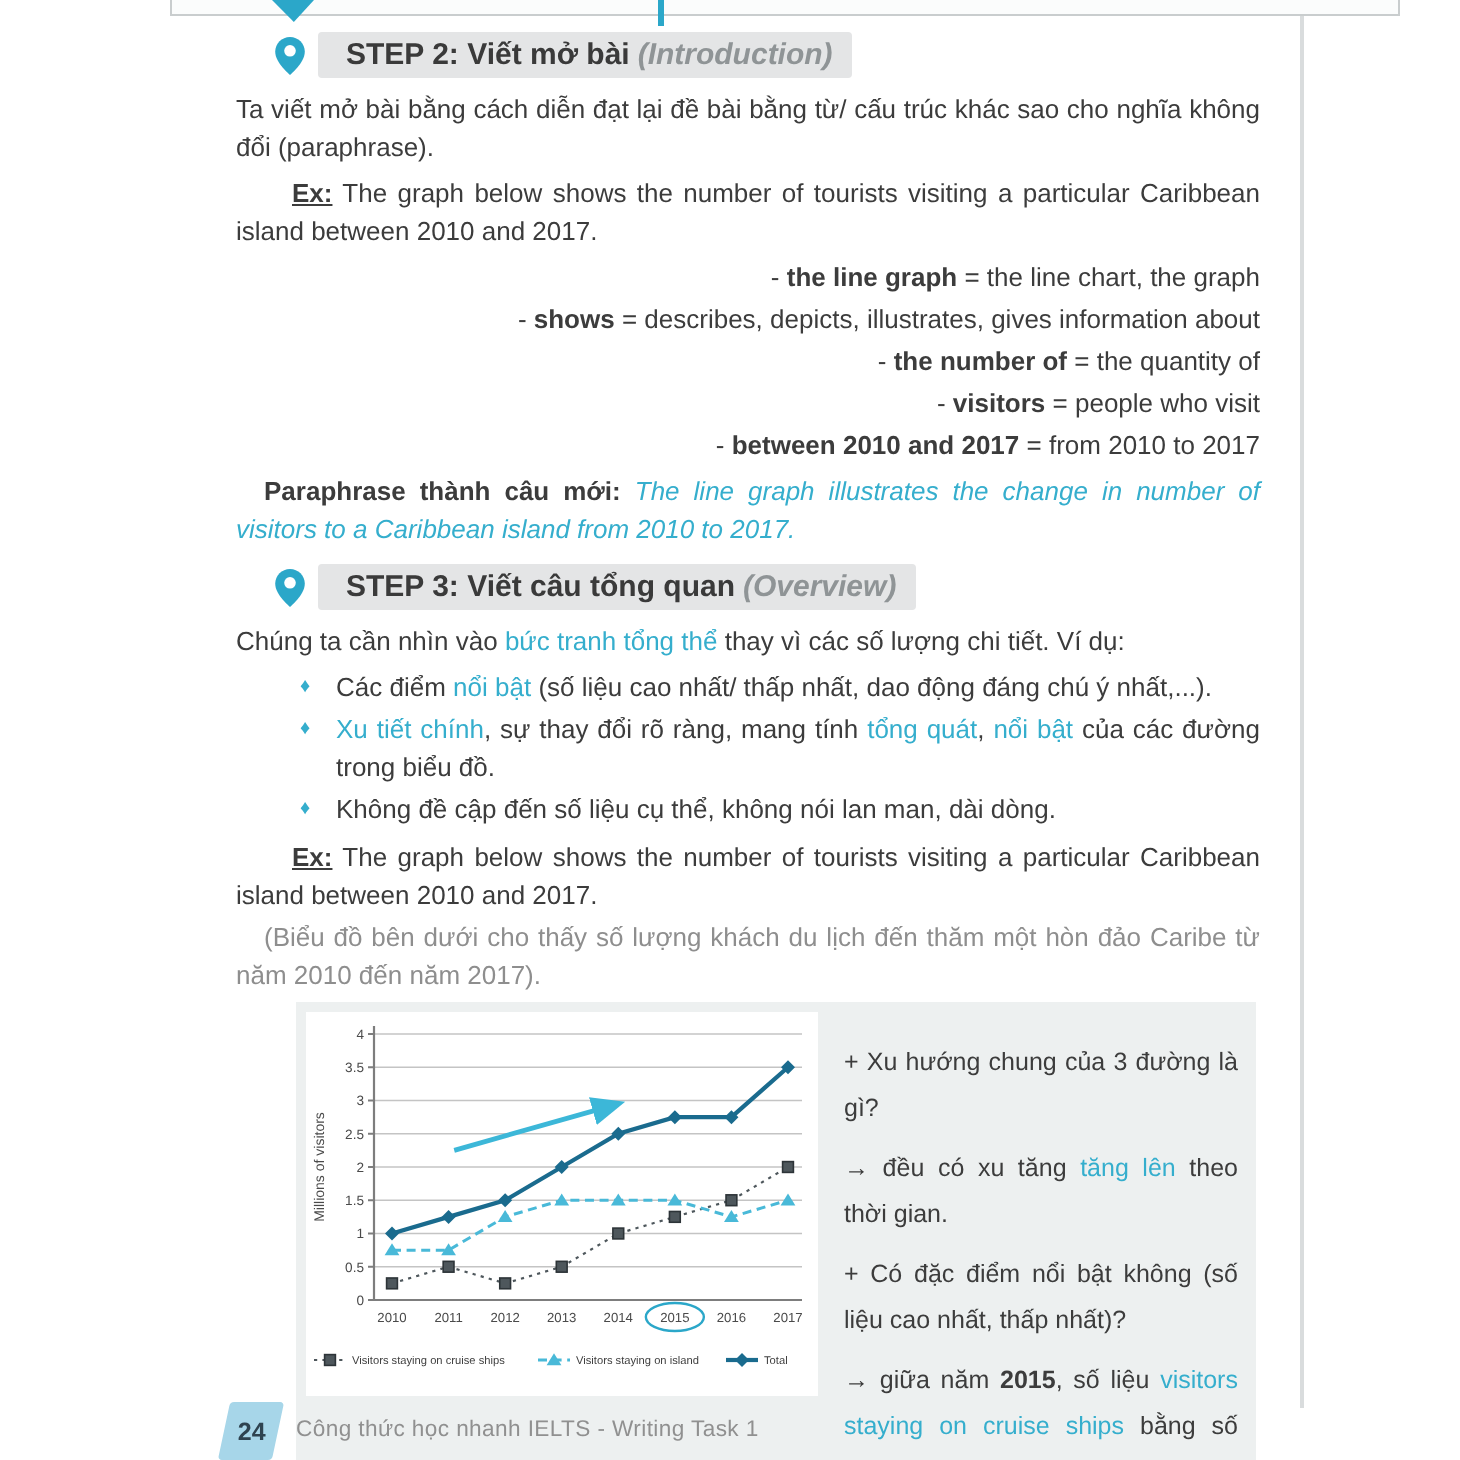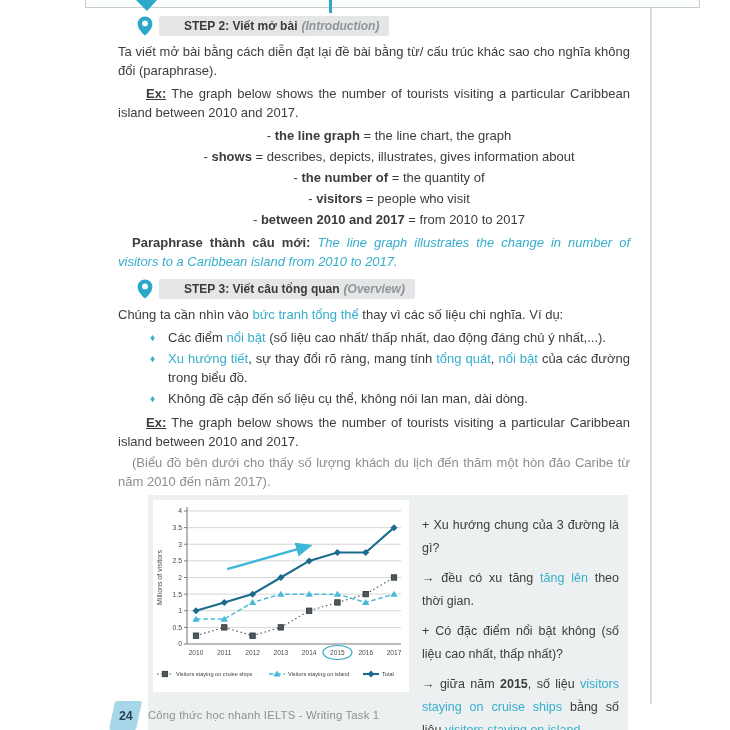--- a/index.html
+++ b/index.html
@@ -20,26 +20,26 @@
   .pin-tip{position:absolute;left:136px;top:0;width:21px;height:11px;background:var(--accent);
            clip-path:polygon(0 0,100% 0,52% 100%);}
   .top-vline{position:absolute;left:329px;top:0;width:3px;height:13px;background:var(--accent);}
   .page-edge{position:absolute;left:650px;top:8px;width:2px;height:696px;background:#d9dcdd;}
 
   
   .col{position:absolute;left:118px;top:16px;width:512px;}
   p,.rich{font-size:13px;line-height:19px;text-align:justify;color:var(--ink);}
   .step-row{display:flex;align-items:center;margin:0 0 6px 19px;}
   .step-pin{width:16px;height:20px;flex:0 0 16px;margin-right:6px;}
-  .step-pill{background:#e4e5e6;border-radius:2px;padding:3px 10px 3px 25px;
-             font-size:12px;font-weight:700;color:#3a3a3a;white-space:nowrap;}
+  .step-pill{background:#e4e5e6;border-radius:2px;padding:3px 10px 3px 14px;
+             font-size:15px;font-weight:700;color:#3a3a3a;white-space:nowrap;}
   .step-pill .sub{font-weight:700;font-style:italic;color:#8f9496;margin-left:4px;}
   .mb4{margin-bottom:4px;} .mb3{margin-bottom:3px;} .mb8{margin-bottom:8px;} .mb2{margin-bottom:2px;}
   .dash-list{margin:0 0 3px 30px;}
-  .dash-list .rich{line-height:21px;text-align:center;}
+  .dash-list .rich{line-height:21px;text-align:right;}
   .ov-list{margin:0 0 5px 32px;}
   .ov-item{display:flex;margin-bottom:2px;}
   .ov-item .diamond{flex:0 0 18px;color:var(--accent-text);font-size:10px;line-height:19px;}
   .ov-item .rich{flex:1;}
   .indent{text-indent:14px;}
   .caption{color:var(--gray);}
   .s-b{font-weight:700;}
   .s-u{text-decoration:underline;margin-left:28px;}
   .s-c{color:var(--accent-text);}
   .s-i{font-style:italic;}
@@ -93,30 +93,30 @@
   <div class="step-row">
     <svg class="step-pin" viewBox="0 0 16 20">
       <path d="M8,0.5 C3.9,0.5 0.6,3.8 0.6,7.9 C0.6,13.4 8,19.5 8,19.5 S15.4,13.4 15.4,7.9 C15.4,3.8 12.1,0.5 8,0.5 Z" fill="#2ba7c9"></path>
       <circle cx="8" cy="7.4" r="2.9" fill="#ffffff"></circle>
     </svg>
     <div class="step-pill">
       <span>STEP 3: Viết câu tổng quan</span><span class="sub">(Overview)</span>
     </div>
   </div>
 
-  <div class="rich mb4"><span>Chúng ta cần nhìn vào </span><span class="s-c">bức tranh tổng thể</span><span> thay vì các số liệu chi nghĩa. Ví dụ:</span></div>
+  <div class="rich mb4"><span>Chúng ta cần nhìn vào </span><span class="s-c">bức tranh tổng thể</span><span> thay vì các số lượng chi tiết. Ví dụ:</span></div>
 
   <div class="ov-list">
     <div class="ov-item">
       <span class="diamond">♦</span>
       <div class="rich"><span>Các điểm </span><span class="s-c">nổi bật</span><span> (số liệu cao nhất/ thấp nhất, dao động đáng chú ý nhất,...).</span></div>
     </div>
     <div class="ov-item">
       <span class="diamond">♦</span>
-      <div class="rich"><span class="s-c">Xu hướng tiết</span><span>, sự thay đổi rõ ràng, mang tính </span><span class="s-c">tổng quát</span><span>, </span><span class="s-c">nổi bật</span><span> của các đường trong biểu đồ.</span></div>
+      <div class="rich"><span class="s-c">Xu tiết chính</span><span>, sự thay đổi rõ ràng, mang tính </span><span class="s-c">tổng quát</span><span>, </span><span class="s-c">nổi bật</span><span> của các đường trong biểu đồ.</span></div>
     </div>
     <div class="ov-item">
       <span class="diamond">♦</span>
       <div class="rich"><span>Không đề cập đến số liệu cụ thể, không nói lan man, dài dòng.</span></div>
     </div>
   </div>
 
   <div class="rich mb2"><span class="s-b s-u">Ex:</span><span> The graph below shows the number of tourists visiting a particular Caribbean island between 2010 and 2017.</span></div>
 
   <p class="caption indent mb4">(Biểu đồ bên dưới cho thấy số lượng khách du lịch đến thăm một hòn đảo Caribe từ năm 2010 đến năm 2017).</p>

